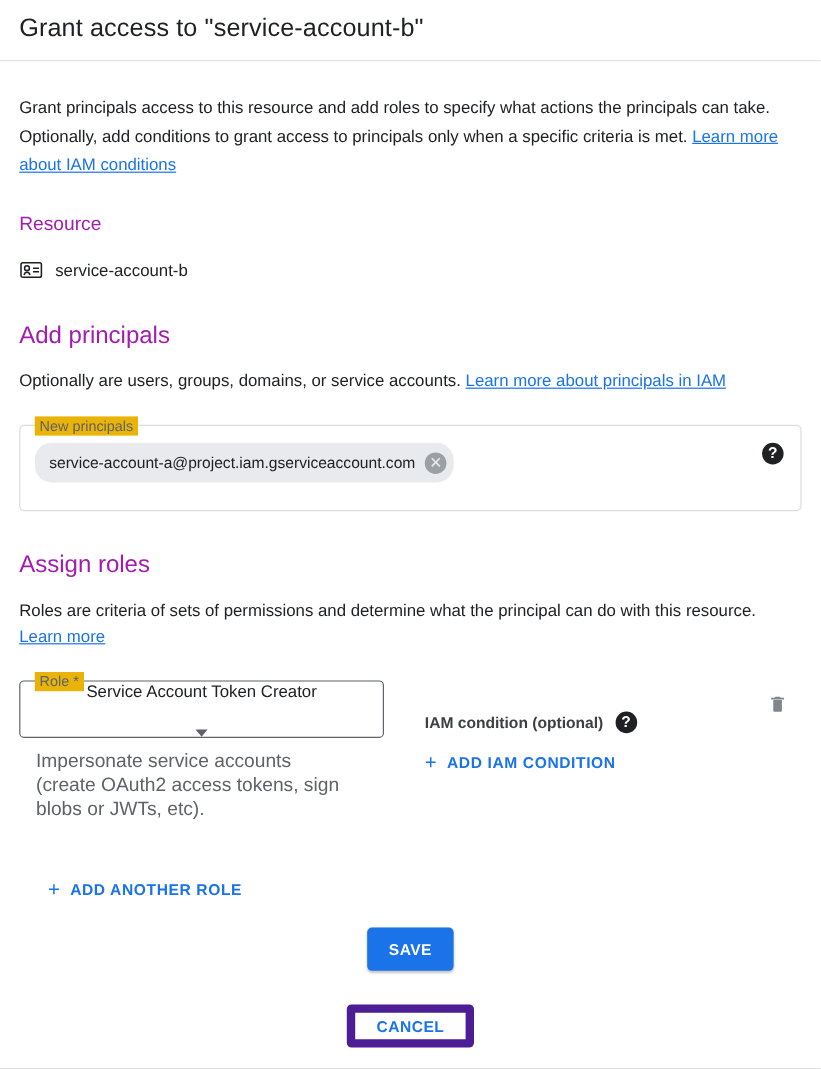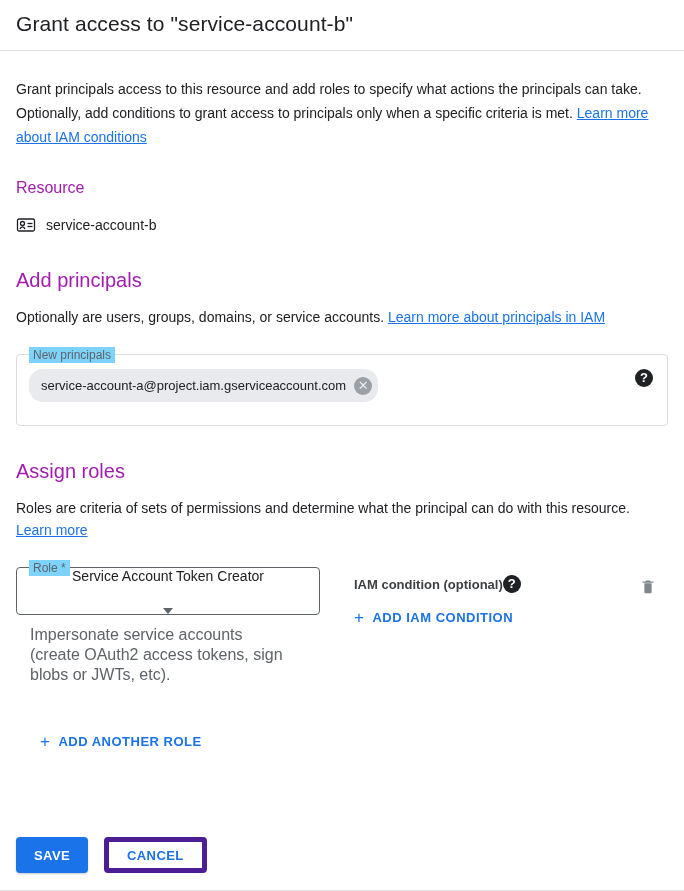--- a/index.html
+++ b/index.html
@@ -85,21 +85,21 @@
     border: 1px solid #dadce0;
     border-radius: 4px;
     margin-top: 26px;
     height: 72px;
     padding: 14px 12px;
   }
   .field-legend {
     position: absolute;
     top: -8px;
     left: 12px;
-    background: #7dd3fc;
+    background: #eab308;
     padding: 0 4px;
     font-size: 12px;
     color: #5f6368;
     line-height: 16px;
   }
   .chip {
     display: inline-flex;
     align-items: center;
     gap: 8px;
     background: #e8eaed;
@@ -183,21 +183,22 @@
   .cond-col {
     margin-left: 34px;
     flex: 1;
   }
   .cond-label {
     font-size: 13px;
     font-weight: bold;
     color: #3c4043;
     display: flex;
     align-items: center;
-    margin-top: 8px;
+    gap: 10px;
+    margin-top: 26px;
   }
   .text-btn {
     display: inline-flex;
     align-items: center;
     gap: 8px;
     color: #1a73e8;
     font-size: 13px;
     font-weight: bold;
     letter-spacing: 0.5px;
     margin-top: 16px;
@@ -232,41 +233,42 @@
   .footer-divider {
     height: 1px;
     background: #e0e0e0;
     position: absolute;
     left: 0;
     right: 0;
     bottom: 0;
   }
   .btn-row {
     display: flex;
-    gap: 16px;
-    align-items: center;
+    gap: 28px;
+    align-items: center;
+    flex-direction: column;
   }
   .btn-save {
     background: #1a73e8;
     color: #ffffff;
     border: none;
     border-radius: 4px;
     height: 36px;
     padding: 0 18px;
     font-size: 13px;
     font-weight: bold;
     letter-spacing: 0.4px;
     cursor: pointer;
     font-family: "Liberation Sans", sans-serif;
     box-shadow: 0 1px 2px rgba(60,64,67,0.3);
   }
   .btn-cancel {
     background: #ffffff;
     color: #1a73e8;
-    border: 5px solid #4c1d95;
+    border: 7px solid #4c1d95;
     border-radius: 4px;
     height: 36px;
     padding: 0 18px;
     font-size: 13px;
     font-weight: bold;
     letter-spacing: 0.4px;
     cursor: pointer;
     font-family: "Liberation Sans", sans-serif;
   }
 </style>

